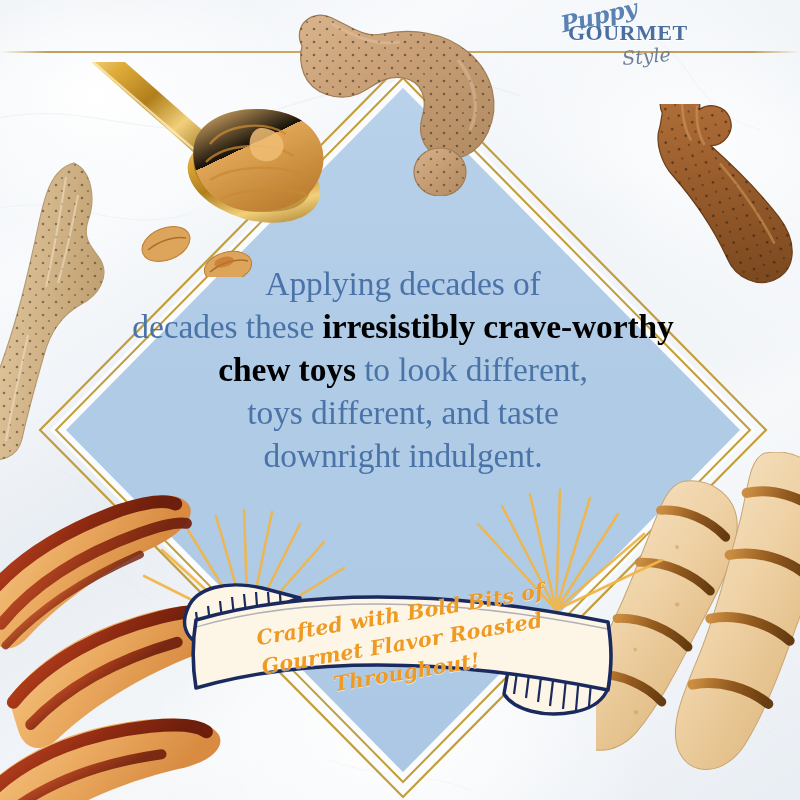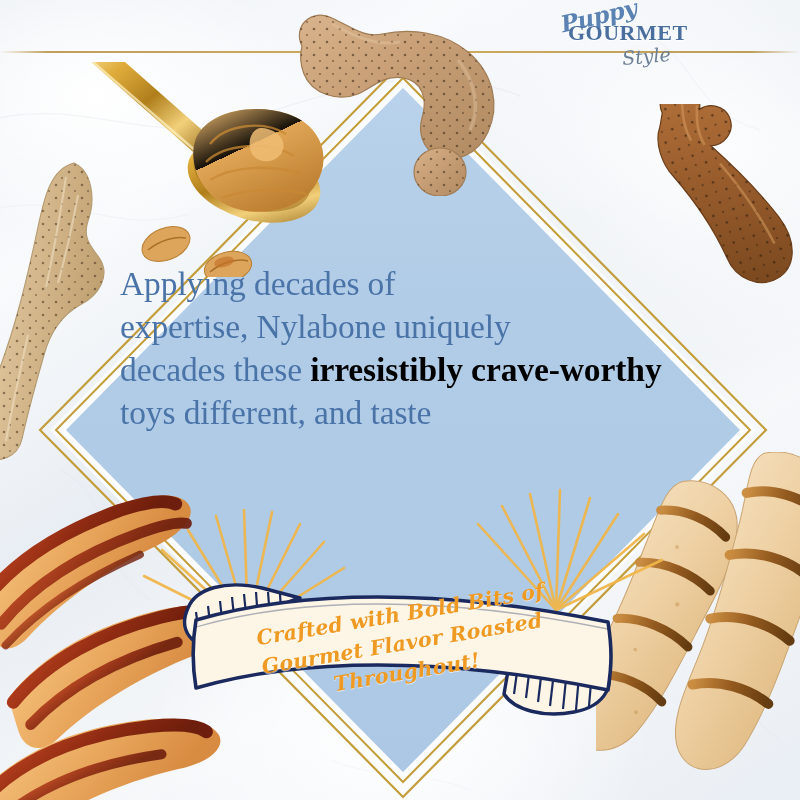--- a/index.html
+++ b/index.html
@@ -64,20 +64,21 @@
     transform:rotate(-5deg);
   }
 
   
   .diamond-wrap { position:absolute; left:0; top:0; width:800px; height:800px; }
 
   
   .copy {
     position:absolute;
     left:120px; top:262px; width:566px;
+    text-align:center;
     color:#4a73a8;
     font-family:"Liberation Serif", serif;
     font-size:33.5px;
     line-height:43px;
     letter-spacing:-.1px;
   }
   .copy b { font-weight:700; color:#000000; }
 
   
   .ribbon-wrap { position:absolute; left:0; top:0; width:800px; height:800px; }
@@ -138,23 +139,24 @@
           <stop offset="0%" stop-color="#c4daf0"></stop>
           <stop offset="55%" stop-color="#b0cbe6" stop-opacity="0"></stop>
           <stop offset="100%" stop-color="#9dbcdc" stop-opacity=".5"></stop>
         </linearGradient>
       </defs>
     </svg>
   </div>
 
   <div class="copy">
     <div><span>Applying decades of</span></div>
-    <div><span>expertise, Nylabone uniquely</span></div>
     <div><span>decades these </span><b>irresistibly crave-worthy</b></div>
+    <div><b>chew toys</b><span> to look different,</span></div>
     <div><span>toys different, and taste</span></div>
+    <div><span>downright indulgent.</span></div>
   </div>
 
   <svg class="art" style="left:272px; top:-14px;" width="250" height="210" viewBox="0 0 250 210">
     <defs>
       <linearGradient id="tanA" x1="0" y1="0" x2="1" y2="1">
         <stop offset="0%" stop-color="#d9b48c"></stop>
         <stop offset="40%" stop-color="#c9a077"></stop>
         <stop offset="100%" stop-color="#b08a62"></stop>
       </linearGradient>
       <pattern id="speck" width="13" height="13" patternUnits="userSpaceOnUse">

